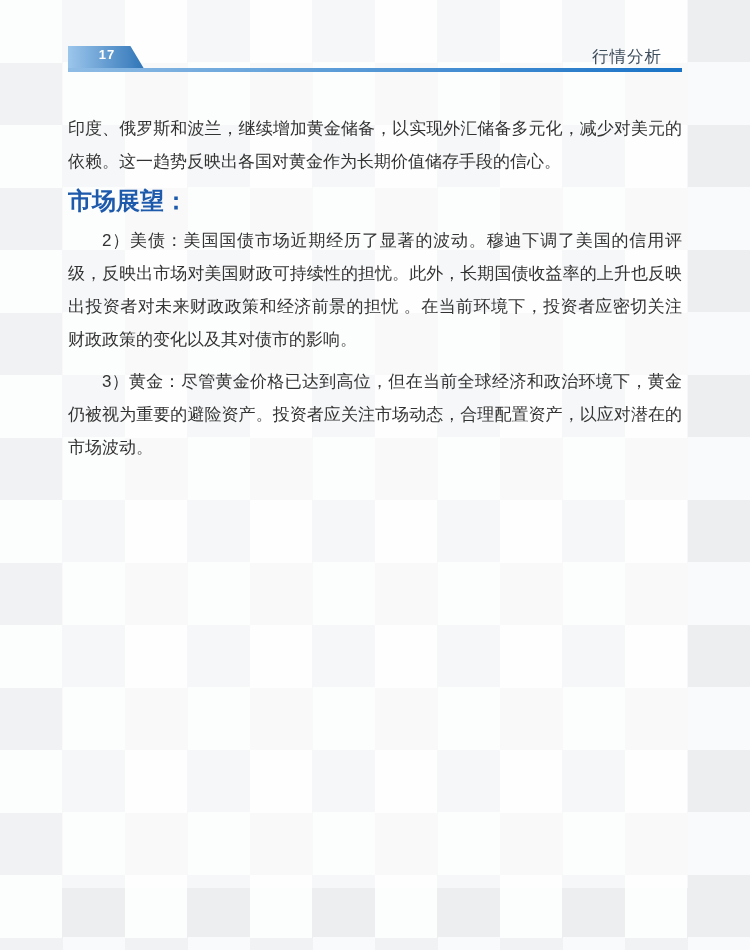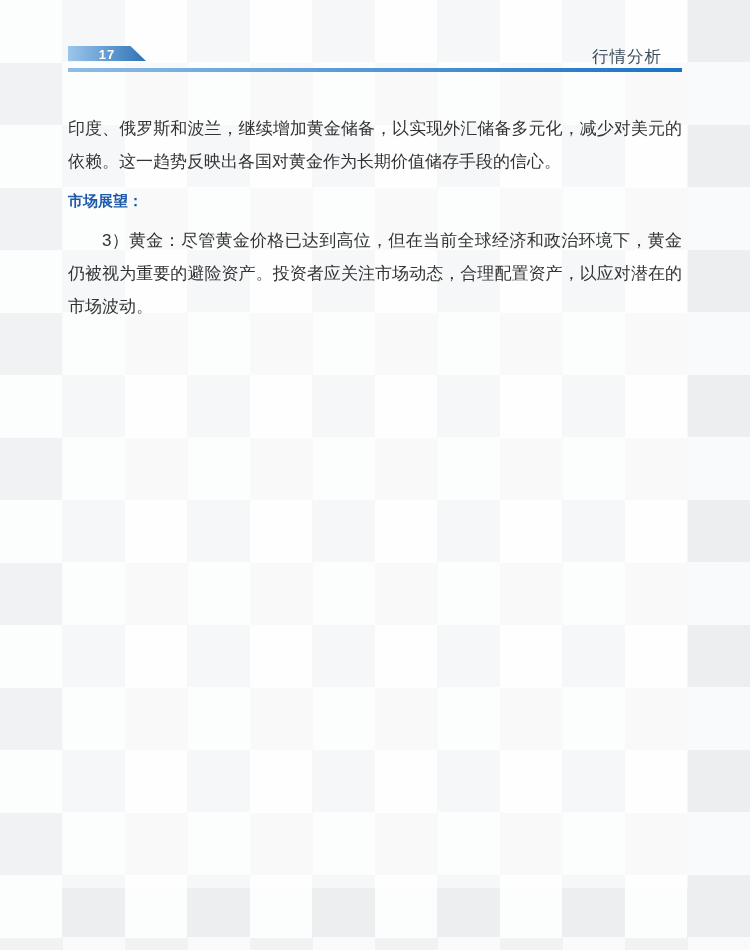--- a/index.html
+++ b/index.html
@@ -28,21 +28,21 @@
   }
   .content {
     position: absolute;
     left: 0; top: 0;
     width: 750px; height: 950px;
   }
   
   .page-badge {
     position: absolute;
     left: 68px; top: 46px;
-    width: 78px; height: 15px;
+    width: 78px; height: 26px;
     background: linear-gradient(to right, #9cc6ec, #2d73b6);
     clip-path: polygon(0 0, 80% 0, 100% 100%, 0 100%);
     color: #ffffff;
     font-size: 13px;
     font-weight: bold;
     text-align: center;
     line-height: 18px;
     letter-spacing: 1px;
   }
   .header-label {
@@ -71,21 +71,21 @@
   }
   .article p {
     margin: 8px 0 9px 0;
     text-indent: 2em;
   }
   .article p.no-indent {
     text-indent: 0;
   }
   .section-heading {
     margin: 21px 0 13px 0;
-    font-size: 15px;
+    font-size: 24px;
     line-height: 28px;
     font-weight: bold;
     color: #1e5aab;
     text-indent: 0 !important;
   }
 </style>
 </head>
 <body>
 
 <div class="backdrop"></div>
@@ -97,17 +97,18 @@
 
   <div class="header-label">行情分析</div>
 
   <div class="header-rule"></div>
 
   <div class="article">
     <p class="no-indent">印度、俄罗斯和波兰，继续增加黄金储备，以实现外汇储备多元化，减少对美元的依赖。这一趋势反映出各国对黄金作为长期价值储存手段的信心。</p>
 
     <p class="section-heading">市场展望：</p>
 
+    <p>2）美债：美国国债市场近期经历了显著的波动。穆迪下调了美国的信用评级，反映出市场对美国财政可持续性的担忧。此外，长期国债收益率的上升也反映出投资者对未来财政政策和经济前景的担忧 。在当前环境下，投资者应密切关注财政政策的变化以及其对债市的影响。</p>
     <p>3）黄金：尽管黄金价格已达到高位，但在当前全球经济和政治环境下，黄金仍被视为重要的避险资产。投资者应关注市场动态，合理配置资产，以应对潜在的市场波动。</p>
 
   </div>
 
 </div>
 
 </body></html>

